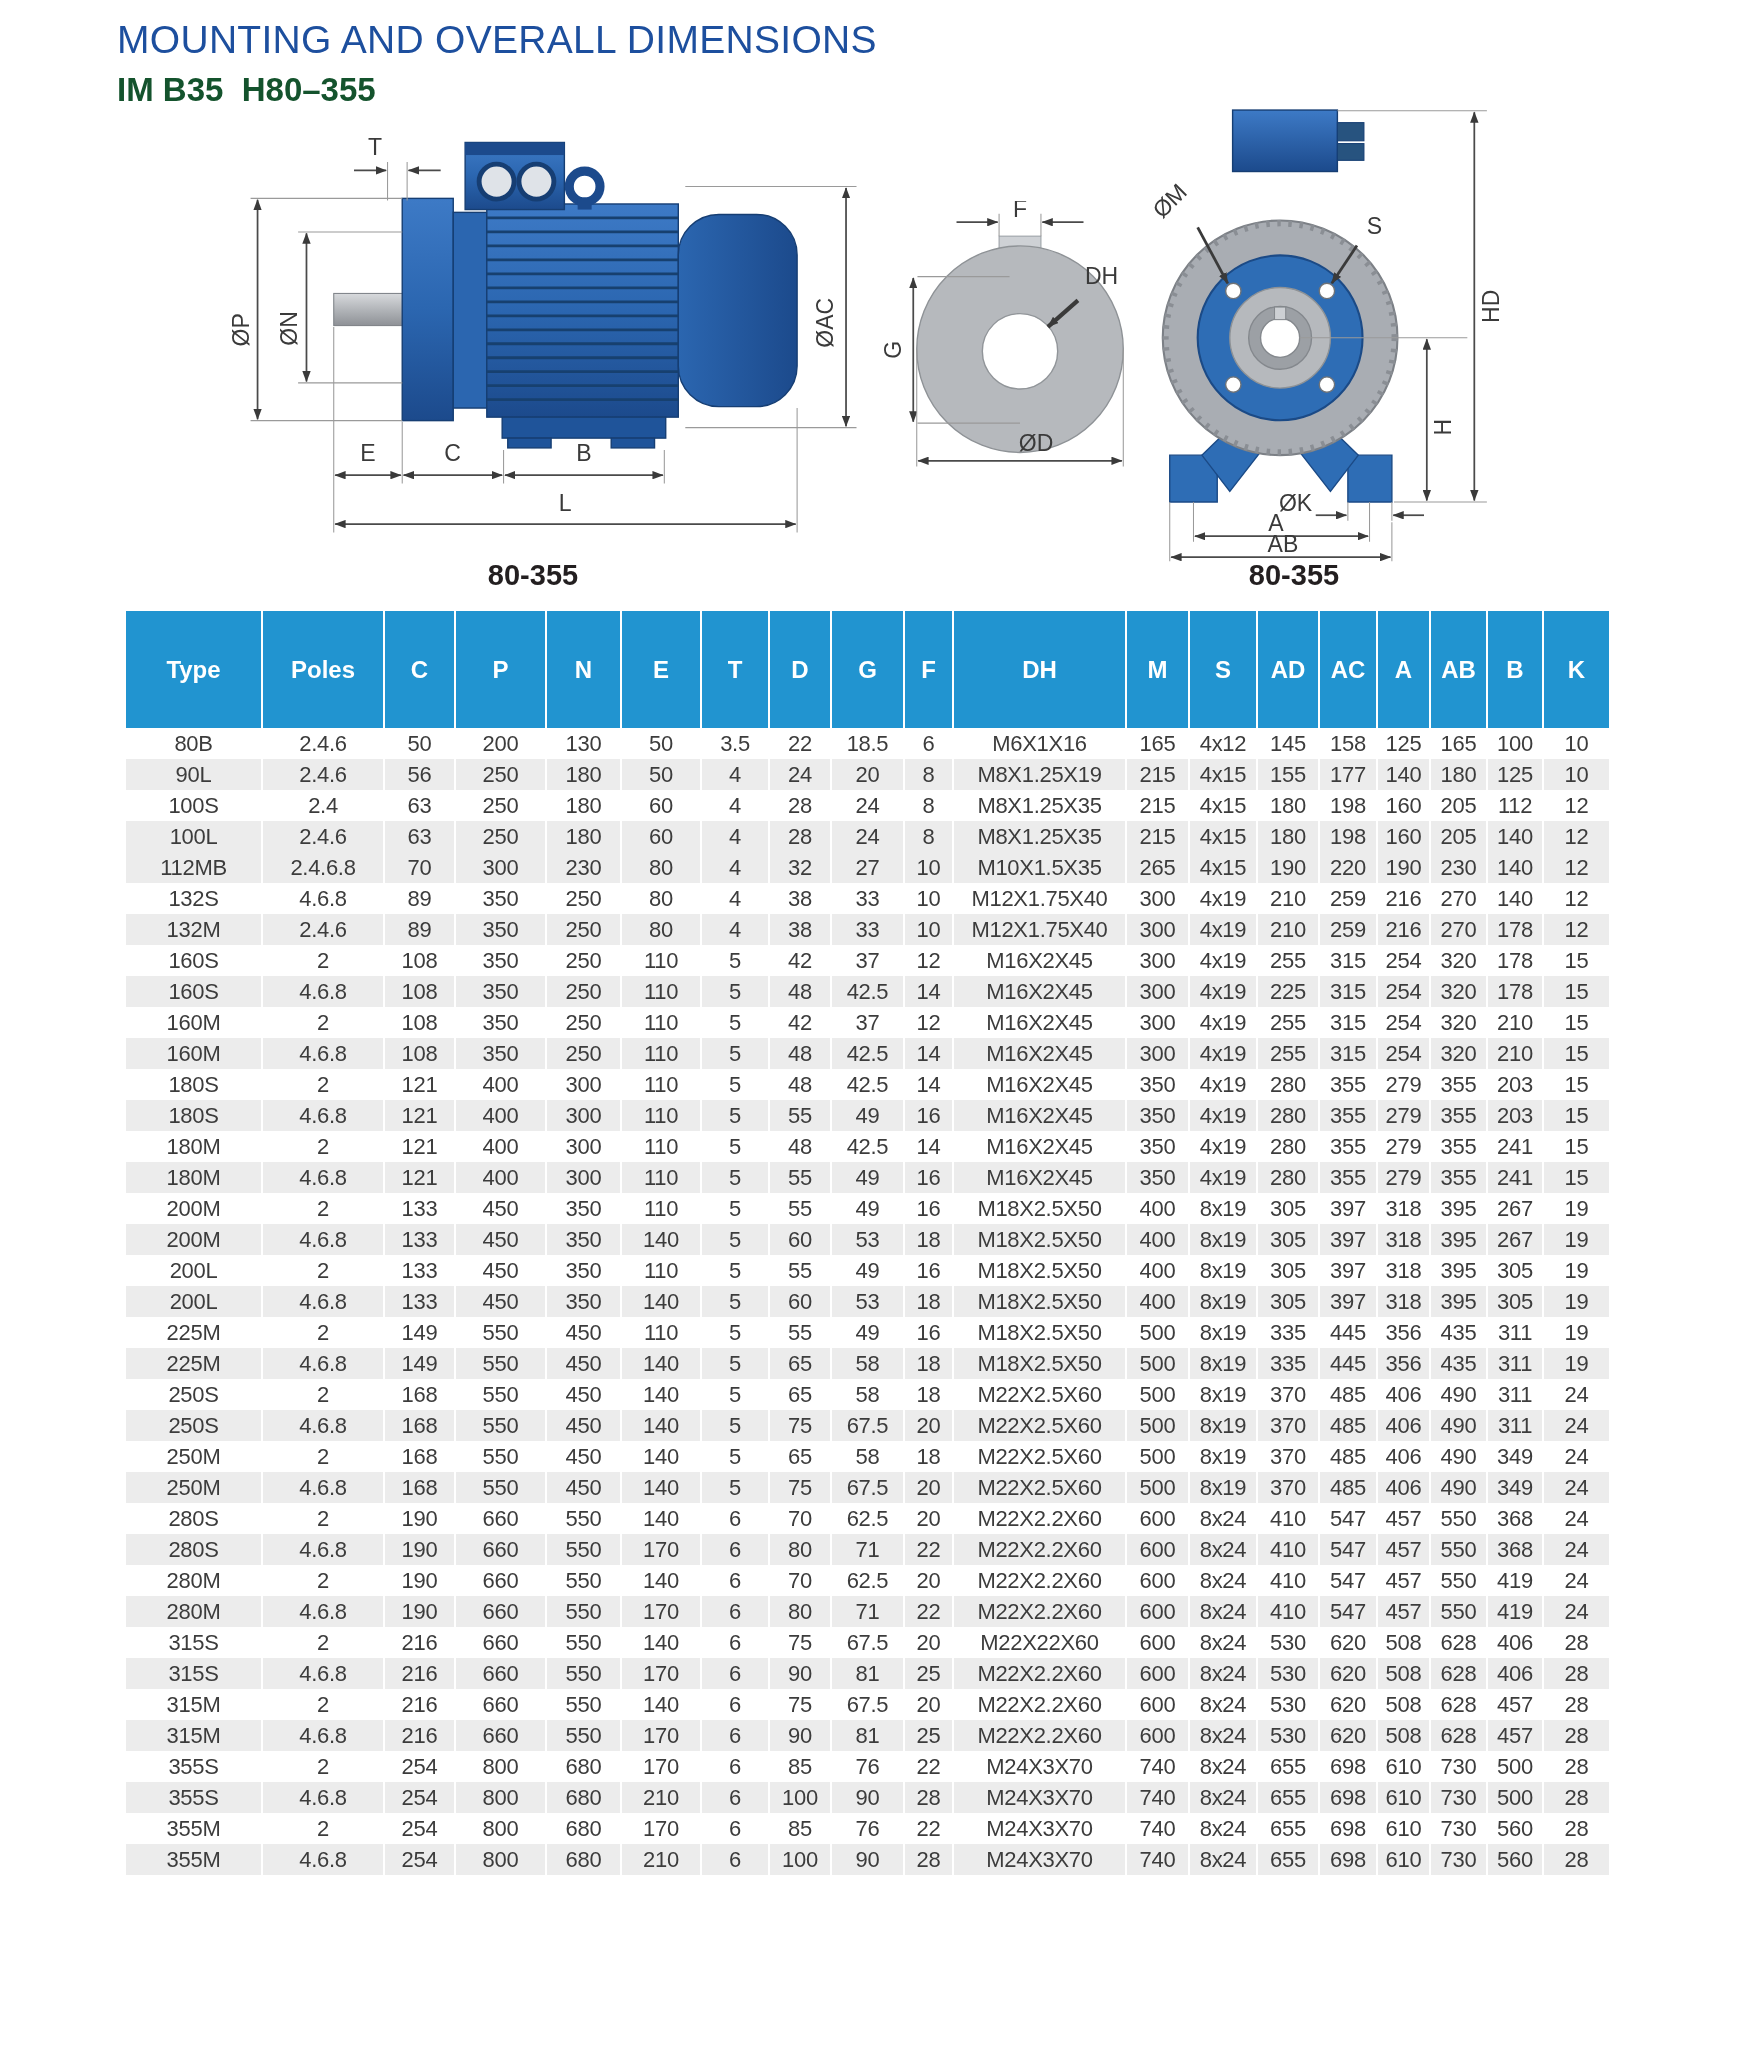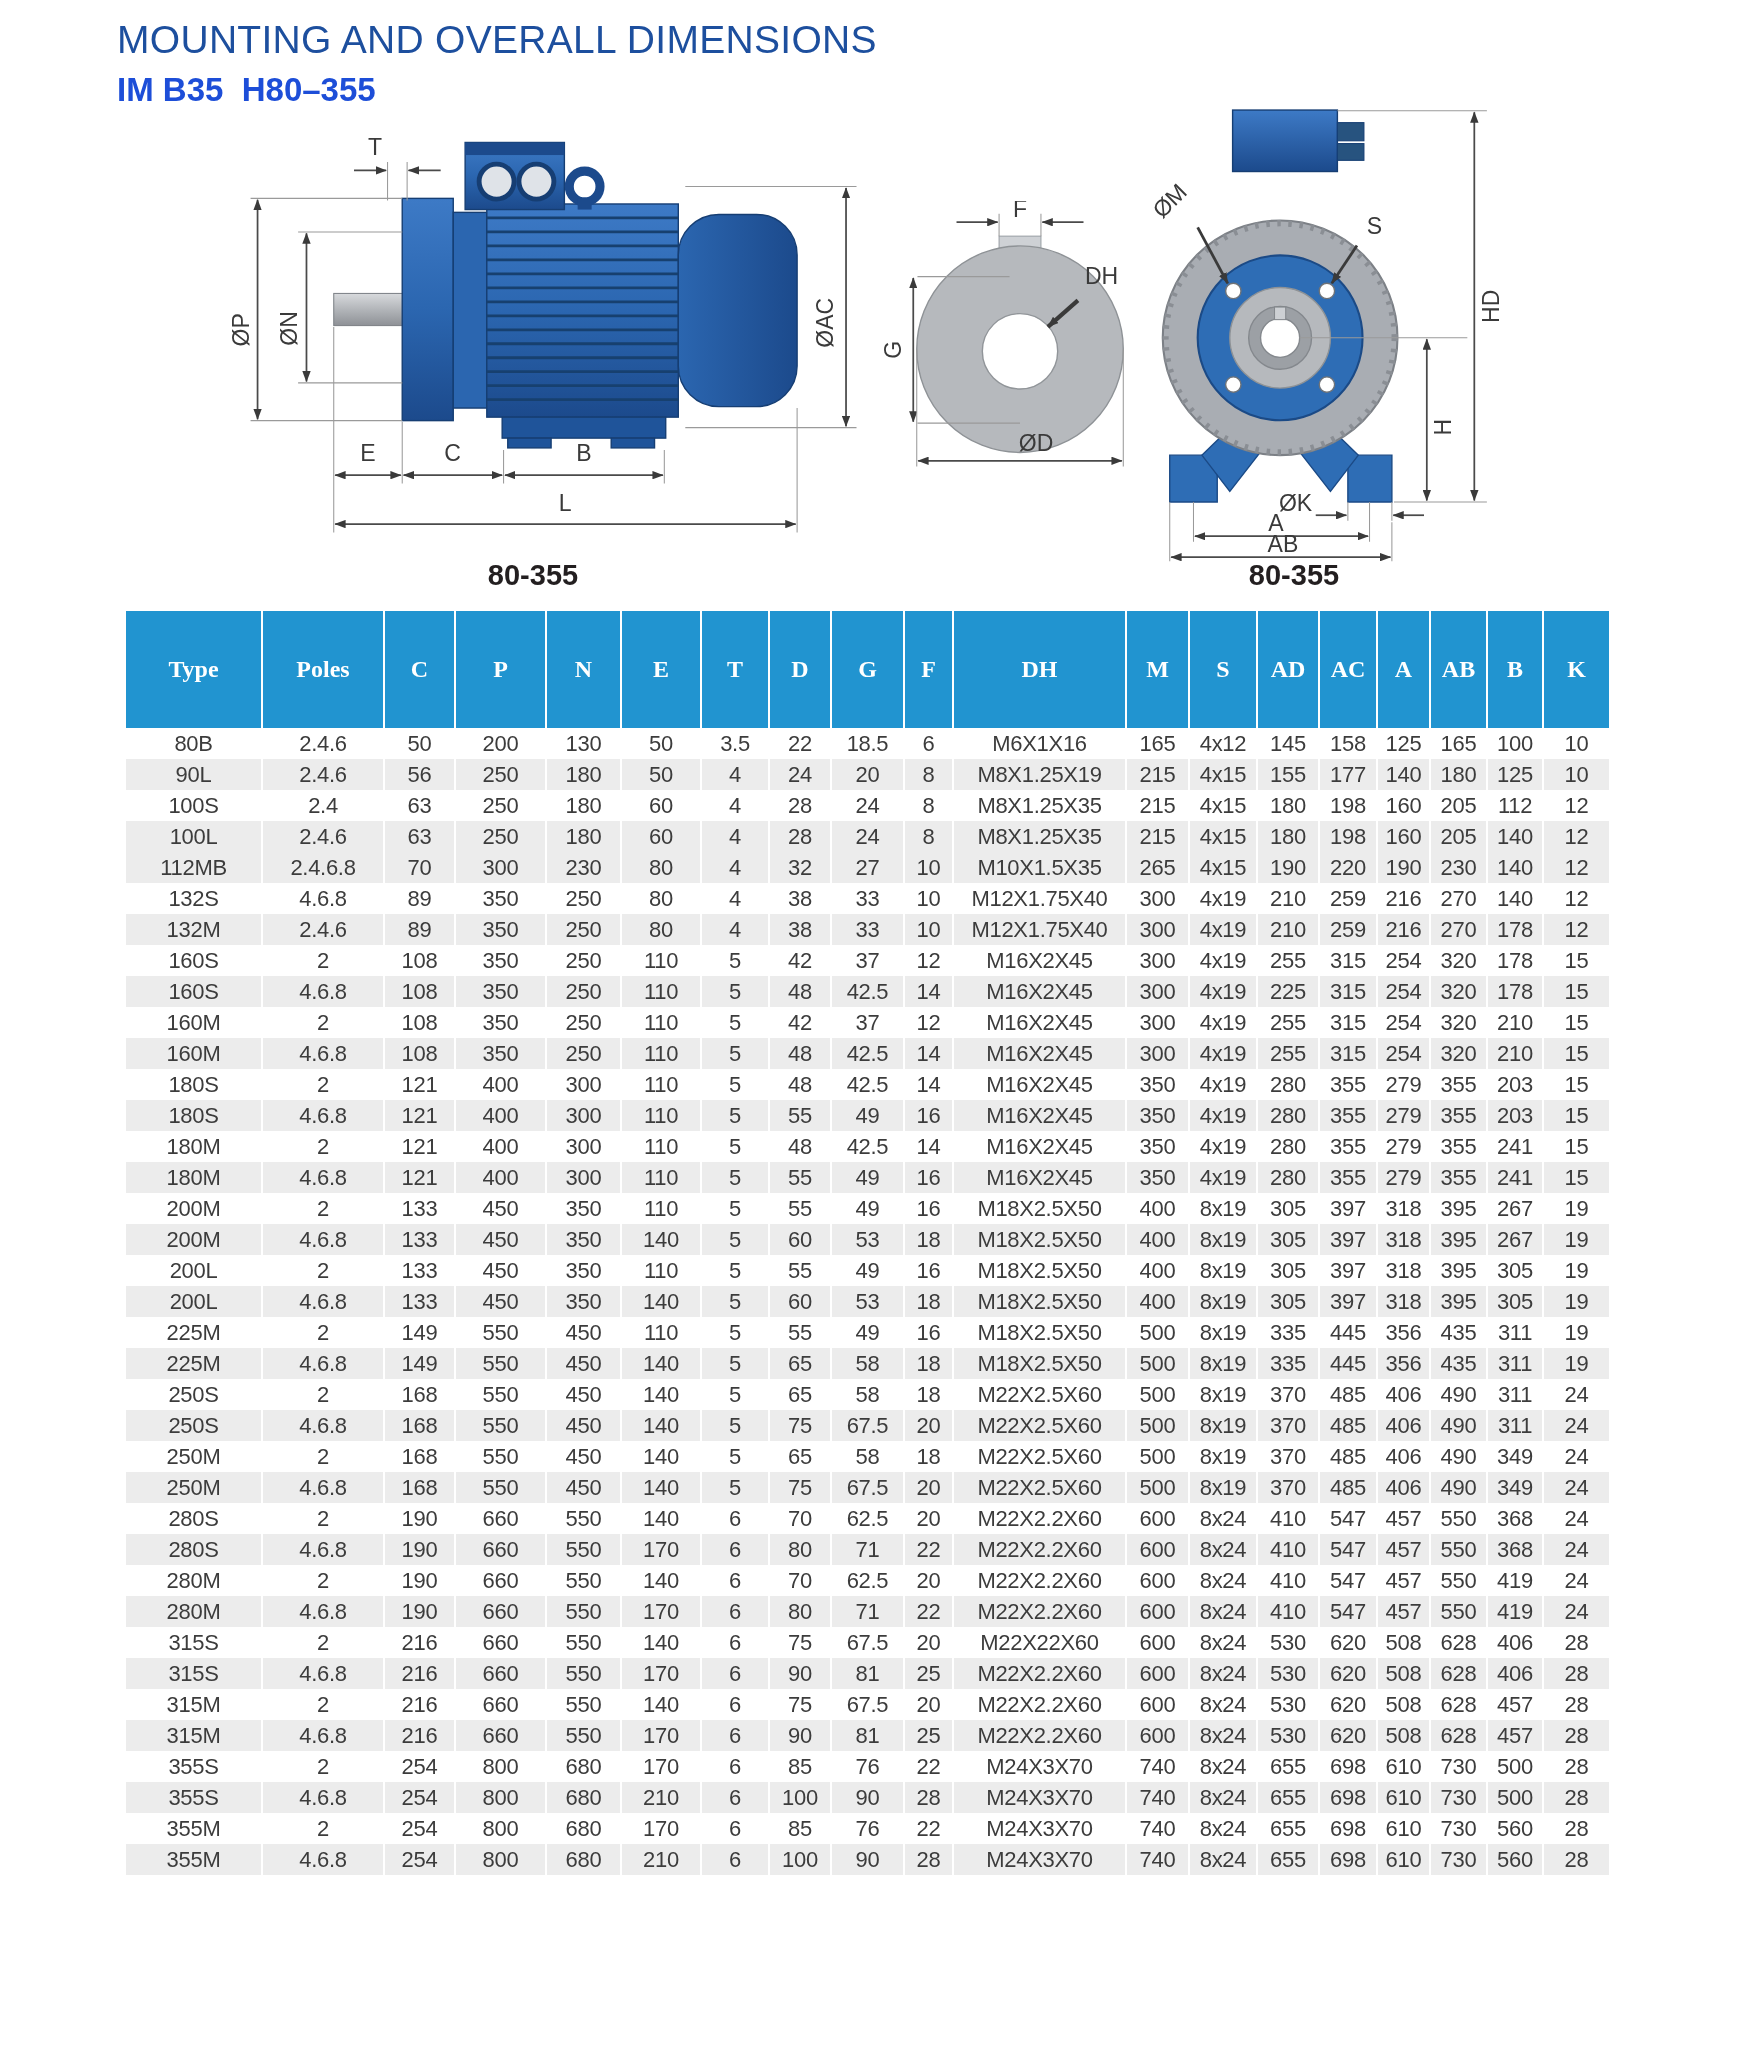--- a/index.html
+++ b/index.html
@@ -1,35 +1,35 @@
 <!DOCTYPE html>
 <html style="font-size:11.2px"><head>
 <meta charset="utf-8">
 <style>
   html,body{margin:0;padding:0;background:#ffffff;}
   body{width:1757px;height:2066px;position:relative;font-family:"Liberation Sans",sans-serif;overflow:hidden;}
 
   .page-title{position:absolute;left:117px;top:18px;font-size:39px;font-weight:normal;color:#1d4f9e;letter-spacing:0.3px;white-space:nowrap;}
-  .page-subtitle{position:absolute;left:117px;top:71px;font-size:33px;font-weight:bold;color:#1d4ed8;white-space:pre;}
+  .page-subtitle{position:absolute;left:117px;top:71px;font-size:33px;font-weight:bold;color:#14532d;white-space:pre;}
 
   .diagram{position:absolute;}
   #side-view{left:231px;top:120px;width:636px;height:451px;}
   #shaft-section{left:870px;top:201px;width:307px;height:281px;}
   #front-view{left:1139px;top:100px;width:489px;height:463px;}
 
   .diagram-caption{position:absolute;top:559px;width:210px;text-align:center;font-size:29px;font-weight:bold;color:#231f20;}
   #caption-left{left:428px;}
   #caption-right{left:1189px;}
 
   svg text{font-family:"Liberation Sans",sans-serif;font-size:33px;fill:#3a3a3a;}
   .dimline{stroke:#4a4a4a;stroke-width:2.5;fill:none;}
   .extline{stroke:#9a9a9a;stroke-width:1.5;fill:none;}
 
   table.dim-table{position:absolute;left:126px;top:611px;border-collapse:collapse;table-layout:fixed;}
-  .dim-table th{background:#2194d0;color:#ffffff;font-size:24px;font-weight:bold;height:117px;text-align:center;vertical-align:middle;border-right:2.1px solid #ffffff;padding:0;font-family:Liberation Serif, serif;}
+  .dim-table th{background:#2194d0;color:#ffffff;font-size:24px;font-weight:bold;height:117px;text-align:center;vertical-align:middle;border-right:2.1px solid #ffffff;padding:0;}
   .dim-table th:last-child{border-right:none;}
   .dim-table td{height:31px;font-size:22px;color:#3c3c3c;text-align:center;vertical-align:middle;border-right:2.8px solid #ffffff;padding:0;white-space:nowrap;letter-spacing:-0.3px;}
   .dim-table td:last-child{border-right:none;}
   .dim-table tr.alt td{background:#ececec;}
 </style>
 </head>
 <body>
 
 <div class="page-title">MOUNTING AND OVERALL DIMENSIONS</div>
 <div class="page-subtitle">IM B35  H80–355</div>

